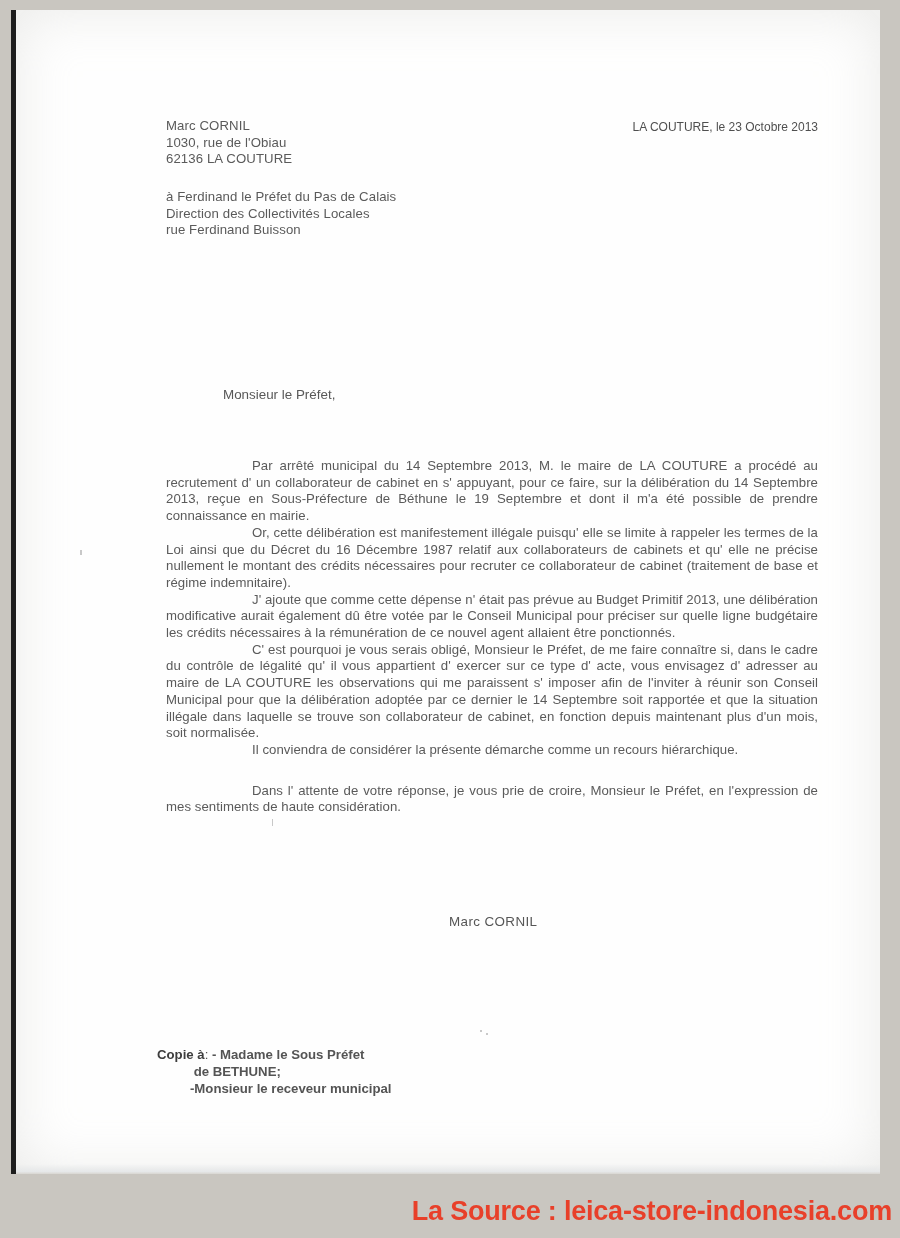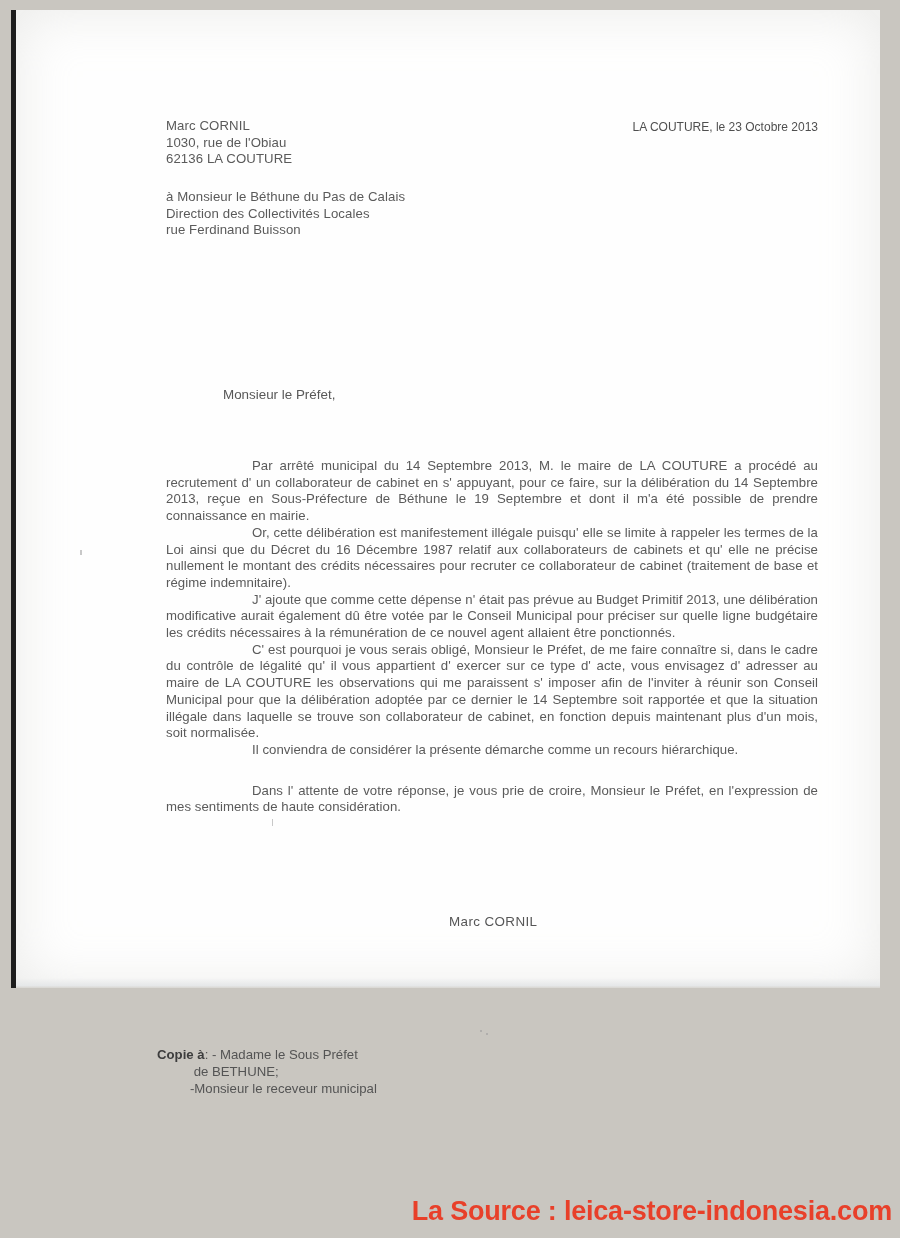--- a/index.html
+++ b/index.html
@@ -23,21 +23,21 @@
     background: #c9c6c0;
     box-sizing: border-box;
   }
 
   
   #paper {
     position: absolute;
     left: 11px;
     top: 10px;
     width: 869px;
-    height: 978px;
+    height: 1164px;
     background: #fefefe;
     box-sizing: border-box;
     border-left: 5px solid #1d1d1d;
     box-shadow: inset 0 0 55px rgba(228,228,226,0.75);
   }
   #paper::after {
     
     content: "";
     position: absolute;
     left: 0; right: 0; bottom: 0;
@@ -132,21 +132,21 @@
     left: 141px;
     top: 1037px;
     color: #545454;
     font-size: 13.2px;
     line-height: 16.8px;
   }
   #copies-label {
     font-weight: bold;
     color: #3d3d3d;
   }
-  .copy-line { display: block; white-space: pre; }
+  .copy-line { display: block; white-space: pre; font-weight: bold; }
   #copy-line-0 { display: inline; }
 
   
   .speck {
     position: absolute;
     background: #9b9b9b;
     opacity: .55;
     pointer-events: none;
   }
 
@@ -174,21 +174,21 @@
       <div id="letterhead">
         <div id="sender-block">
           <span class="txt">Marc CORNIL</span>
           <span class="txt">1030, rue de l'Obiau</span>
           <span class="txt">62136 LA COUTURE</span>
         </div>
         <div id="dateline">LA COUTURE,  le 23 Octobre 2013</div>
       </div>
 
       <div id="recipient-block">
-        <span class="txt">à Monsieur le Béthune du Pas de Calais</span>
+        <span class="txt">à Ferdinand le Préfet du Pas de Calais</span>
         <span class="txt">Direction des Collectivités Locales</span>
         <span class="txt">rue Ferdinand Buisson</span>
       </div>
 
       <div id="salutation">Monsieur le Préfet,</div>
 
       <div id="body-block">
         <p>Par arrêté municipal du 14 Septembre 2013, M. le maire de LA COUTURE a procédé au recrutement d' un collaborateur de cabinet en s' appuyant, pour ce faire, sur la délibération du 14 Septembre 2013, reçue en Sous-Préfecture de Béthune le 19 Septembre et dont il m'a été possible de prendre connaissance en mairie.</p>
         <p>Or, cette délibération est manifestement illégale puisqu' elle se limite à rappeler les termes de la Loi ainsi que du Décret du 16 Décembre 1987 relatif aux collaborateurs de cabinets et qu' elle ne précise nullement le montant des crédits nécessaires pour recruter ce collaborateur de cabinet (traitement de base et régime indemnitaire).</p>
         <p>J' ajoute que comme cette dépense n' était pas prévue au Budget Primitif 2013, une délibération modificative aurait également dû être votée par le Conseil Municipal pour préciser sur quelle ligne budgétaire les crédits nécessaires à la rémunération de ce nouvel agent allaient être ponctionnés.</p>

